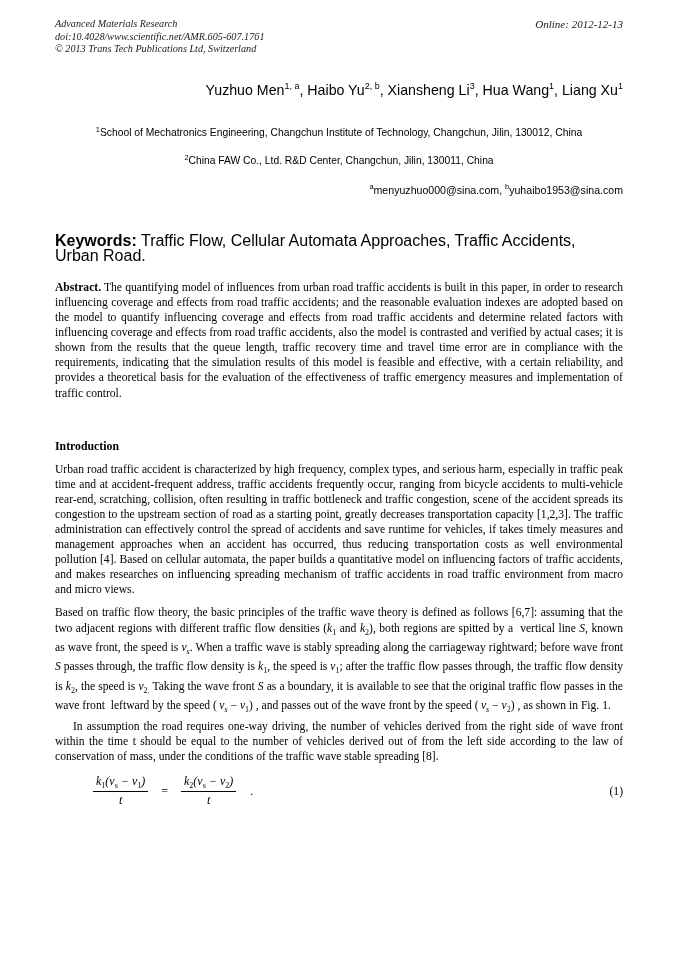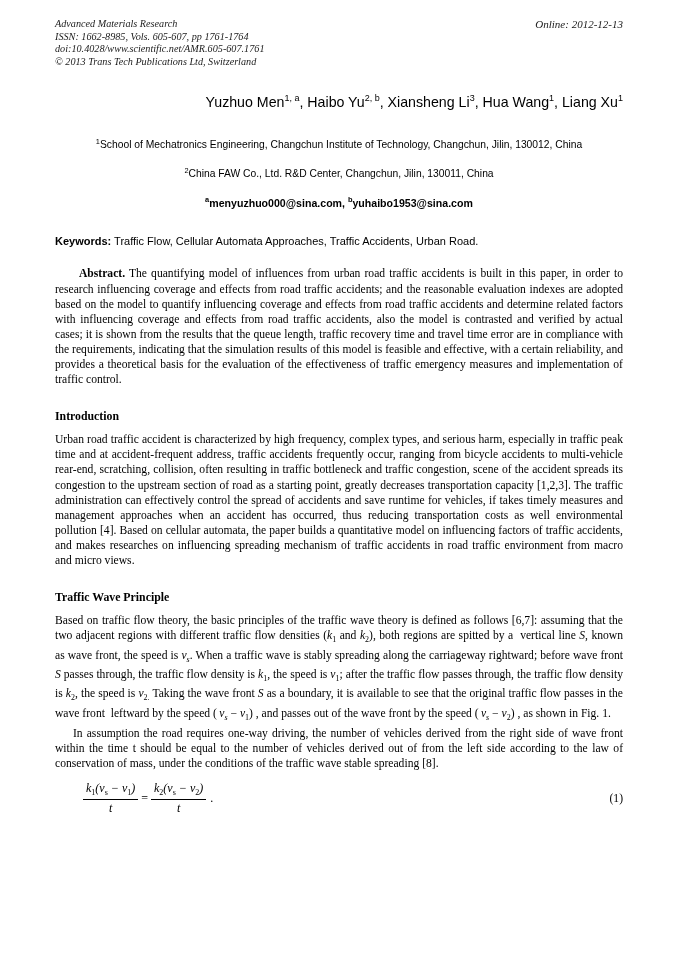--- a/index.html
+++ b/index.html
@@ -72,50 +72,49 @@
     font-family: "Liberation Sans", sans-serif;
     font-size: 10.3px;
     line-height: 15px;
     padding: 0 4px;
   }
   .affil.spaced { margin-top: 10px; }
   .affil sup { font-size: 7.4px; vertical-align: super; }
 
   .emails {
     margin-top: 11px;
-    text-align: center;
+    text-align: right;
     font-family: "Liberation Sans", sans-serif;
     font-size: 10.6px;
     line-height: 15px;
-    font-weight: bold;
   }
   .emails sup { font-size: 7.4px; vertical-align: super; }
 
   
   .keywords {
-    margin-top: 24px;
-    font-family: "Liberation Sans", sans-serif;
-    font-size: 11px;
+    margin-top: 35px;
+    font-family: "Liberation Sans", sans-serif;
+    font-size: 16px;
     line-height: 15px;
   }
   .keywords .lbl { font-weight: bold; }
 
   
   .abstract {
     margin-top: 17px;
     font-family: "Liberation Serif", serif;
     font-size: 11.6px;
     line-height: 15.1px;
     text-align: justify;
   }
-  .abstract .lbl { font-weight: bold; margin-left: 24px; }
+  .abstract .lbl { font-weight: bold; }
 
   
   .sec-head {
-    margin-top: 22px;
+    margin-top: 38px;
     font-family: "Liberation Serif", serif;
     font-weight: bold;
     font-size: 11.8px;
     line-height: 15px;
   }
   .body-par {
     margin-top: 8px;
     font-family: "Liberation Serif", serif;
     font-size: 11.6px;
     line-height: 15.1px;
@@ -138,21 +137,21 @@
     display: flex;
     align-items: center;
     font-family: "Liberation Serif", serif;
     font-size: 12px;
   }
   .frac {
     display: inline-flex;
     flex-direction: column;
     align-items: center;
     vertical-align: middle;
-    margin: 0 0;
+    margin: 0 10px;
   }
   .frac .num {
     padding: 0 3px 1px 3px;
     font-style: italic;
     white-space: nowrap;
   }
   .frac .bar {
     width: 100%;
     height: 1px;
     background: #000;
@@ -172,21 +171,20 @@
     font-size: 11.6px;
   }
 </style>
 </head>
 <body>
 
 <div class="page">
 
   <div class="masthead">
     <div class="line">Advanced Materials Research</div>
-    <div class="line">ISSN: 1662-8985, Vols. 605-607, pp 1761-1764</div>
     <div class="line">doi:10.4028/www.scientific.net/AMR.605-607.1761</div>
     <div class="line">© 2013 Trans Tech Publications Ltd, Switzerland</div>
     <div class="online">Online: 2012-12-13</div>
   </div>
 
 
   <div class="authors">
     <span><span>Yuzhuo Men</span><sup>1, a</sup></span>,
     <span><span>Haibo Yu</span><sup>2, b</sup></span>,
     <span><span>Xiansheng Li</span><sup>3</sup></span>,
@@ -199,21 +197,20 @@
 
   <div class="emails"><sup>a</sup><span>menyuzhuo000@sina.com,</span> <sup>b</sup><span>yuhaibo1953@sina.com</span></div>
 
   <div class="keywords"><span class="lbl">Keywords:</span> <span>Traffic Flow, Cellular Automata Approaches, Traffic Accidents, Urban Road.</span></div>
 
   <div class="abstract"><span class="lbl">Abstract.</span> <span>The quantifying model of influences from urban road traffic accidents is built in this paper, in order to research influencing coverage and effects from road traffic accidents; and the reasonable evaluation indexes are adopted based on the model to quantify influencing coverage and effects from road traffic accidents and determine related factors with influencing coverage and effects from road traffic accidents, also the model is contrasted and verified by actual cases; it is shown from the results that the queue length, traffic recovery time and travel time error are in compliance with the requirements, indicating that the simulation results of this model is feasible and effective, with a certain reliability, and provides a theoretical basis for the evaluation of the effectiveness of traffic emergency measures and implementation of traffic control.</span></div>
 
   <div class="sec-head">Introduction</div>
   <div class="body-par">Urban road traffic accident is characterized by high frequency, complex types, and serious harm, especially in traffic peak time and at accident-frequent address, traffic accidents frequently occur, ranging from bicycle accidents to multi-vehicle rear-end, scratching, collision, often resulting in traffic bottleneck and traffic congestion, scene of the accident spreads its congestion to the upstream section of road as a starting point, greatly decreases transportation capacity [1,2,3]. The traffic administration can effectively control the spread of accidents and save runtime for vehicles, if takes timely measures and management approaches when an accident has occurred, thus reducing transportation costs as well environmental pollution [4]. Based on cellular automata, the paper builds a quantitative model on influencing factors of traffic accidents, and makes researches on influencing spreading mechanism of traffic accidents in road traffic environment from macro and micro views.</div>
 
-  <div class="sec-head">Traffic Wave Principle</div>
   <div class="body-par">Based on traffic flow theory, the basic principles of the traffic wave theory is defined as follows [6,7]: assuming that the two adjacent regions with different traffic flow densities (<i>k</i><sub>1</sub> and <i>k</i><sub>2</sub>), both regions are spitted by a&nbsp; vertical line <i>S</i>, known as wave front, the speed is <i>v<sub>s</sub></i>. When a traffic wave is stably spreading along the carriageway rightward; before wave front <i>S</i> passes through, the traffic flow density is <i>k</i><sub>1</sub>, the speed is <i>v</i><sub>1</sub>; after the traffic flow passes through, the traffic flow density is <i>k</i><sub>2</sub>, the speed is <i>v</i><sub>2.</sub> Taking the wave front <i>S</i> as a boundary, it is available to see that the original traffic flow passes in the wave front&nbsp; leftward by the speed ( <i>v<sub>s</sub></i> − <i>v</i><sub>1</sub>) , and passes out of the wave front by the speed ( <i>v<sub>s</sub></i> − <i>v</i><sub>2</sub>) , as shown in Fig. 1.</div>
   <div class="body-par indent">In assumption the road requires one-way driving, the number of vehicles derived from the right side of wave front within the time t should be equal to the number of vehicles derived out of from the left side according to the law of conservation of mass, under the conditions of the traffic wave stable spreading [8].</div>
 
   <div class="eq-row">
     <div class="eq-body">
       <span class="frac">
         <span class="num"><span>k</span><sub>1</sub>(<span>v</span><sub>s</sub> − <span>v</span><sub>1</sub>)</span>
         <span class="bar"></span>
         <span class="den">t</span>
       </span>

